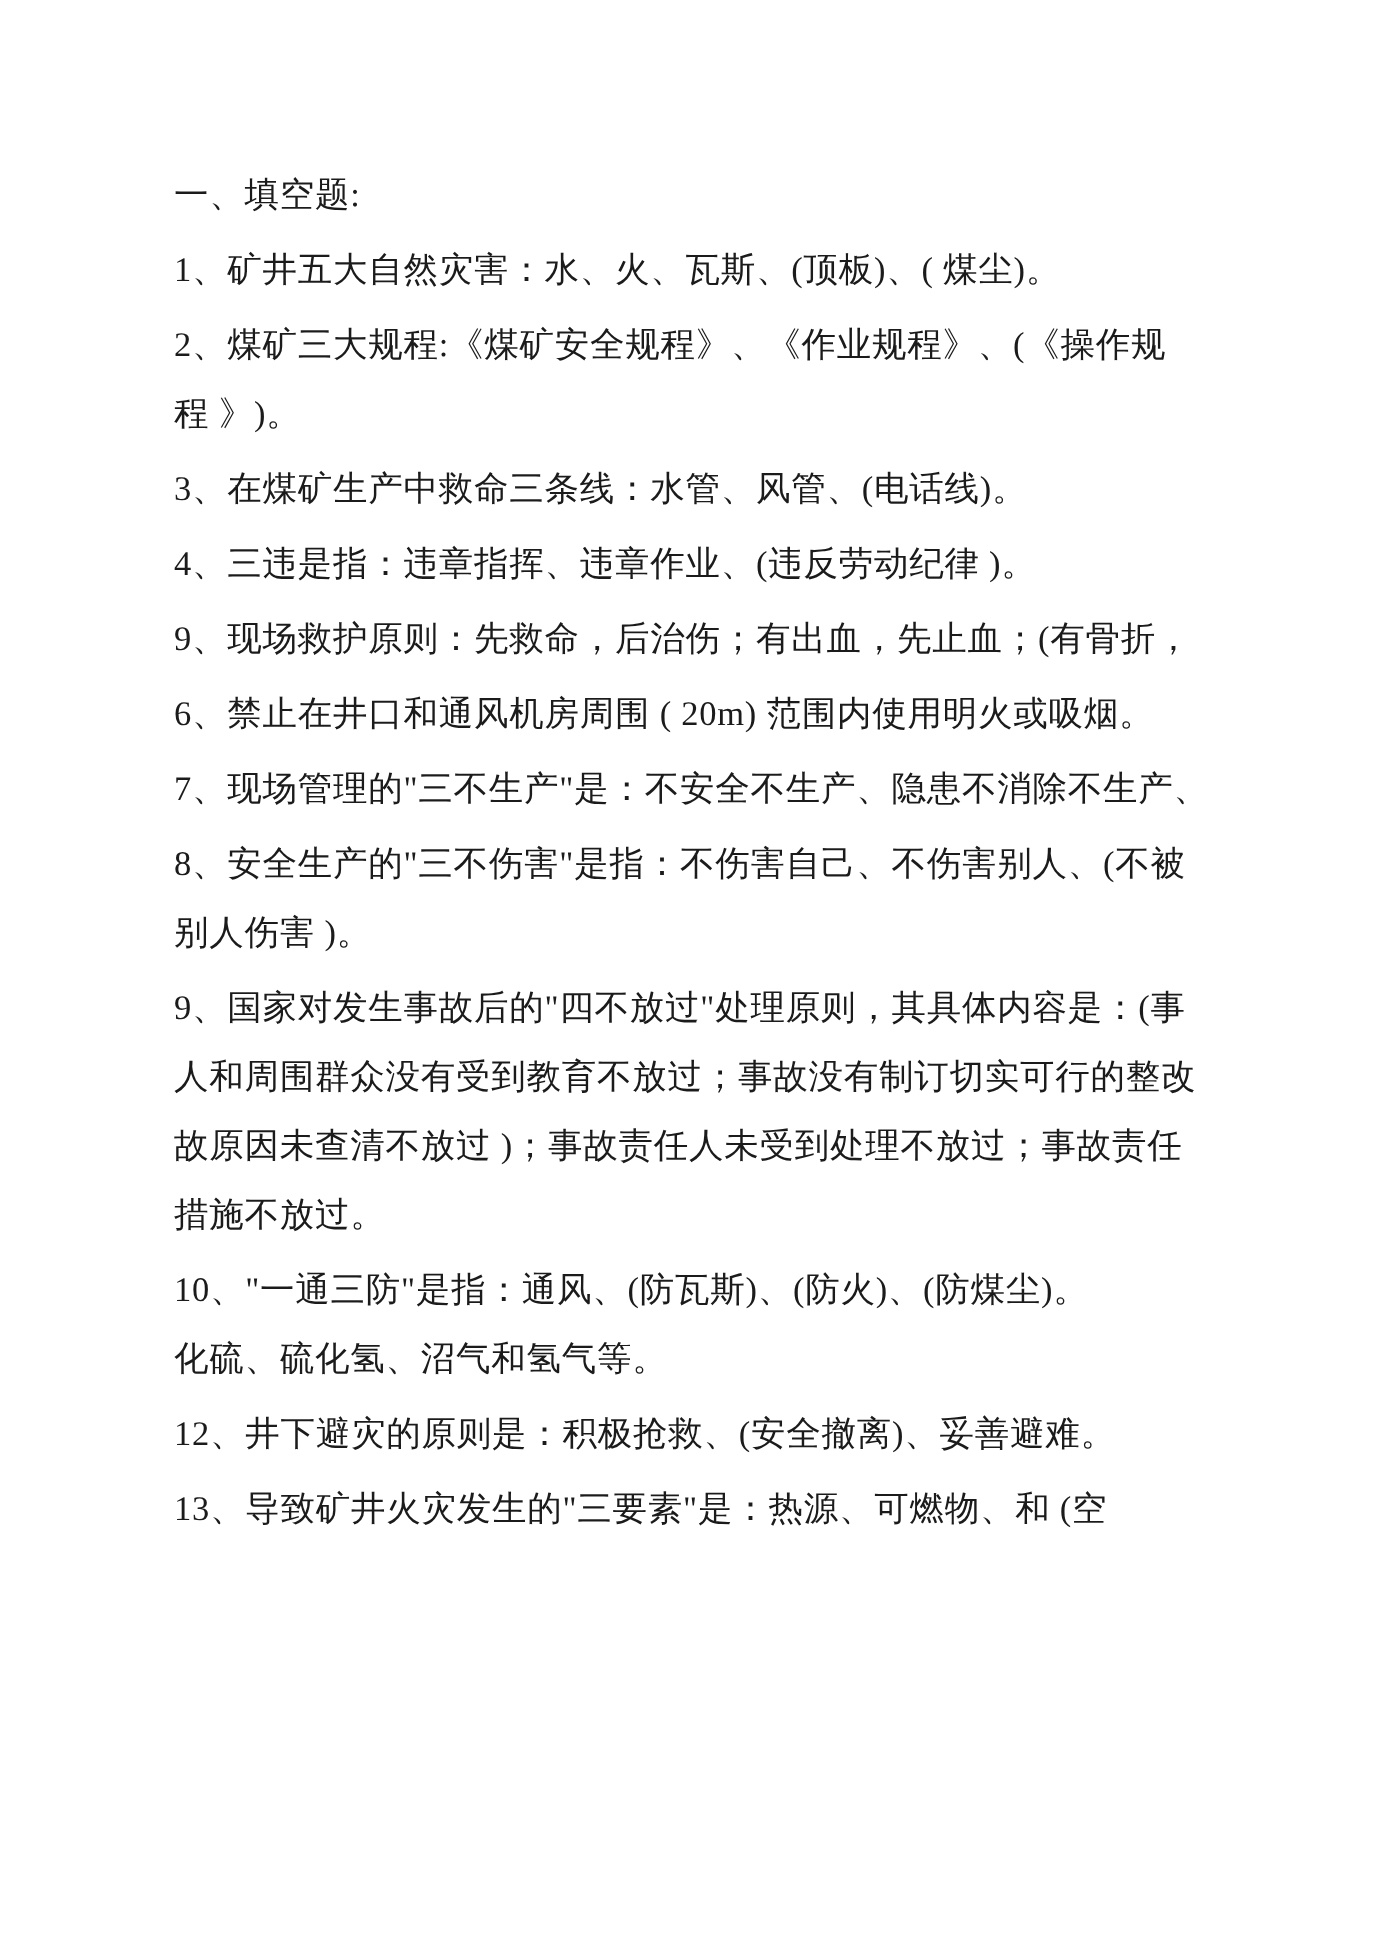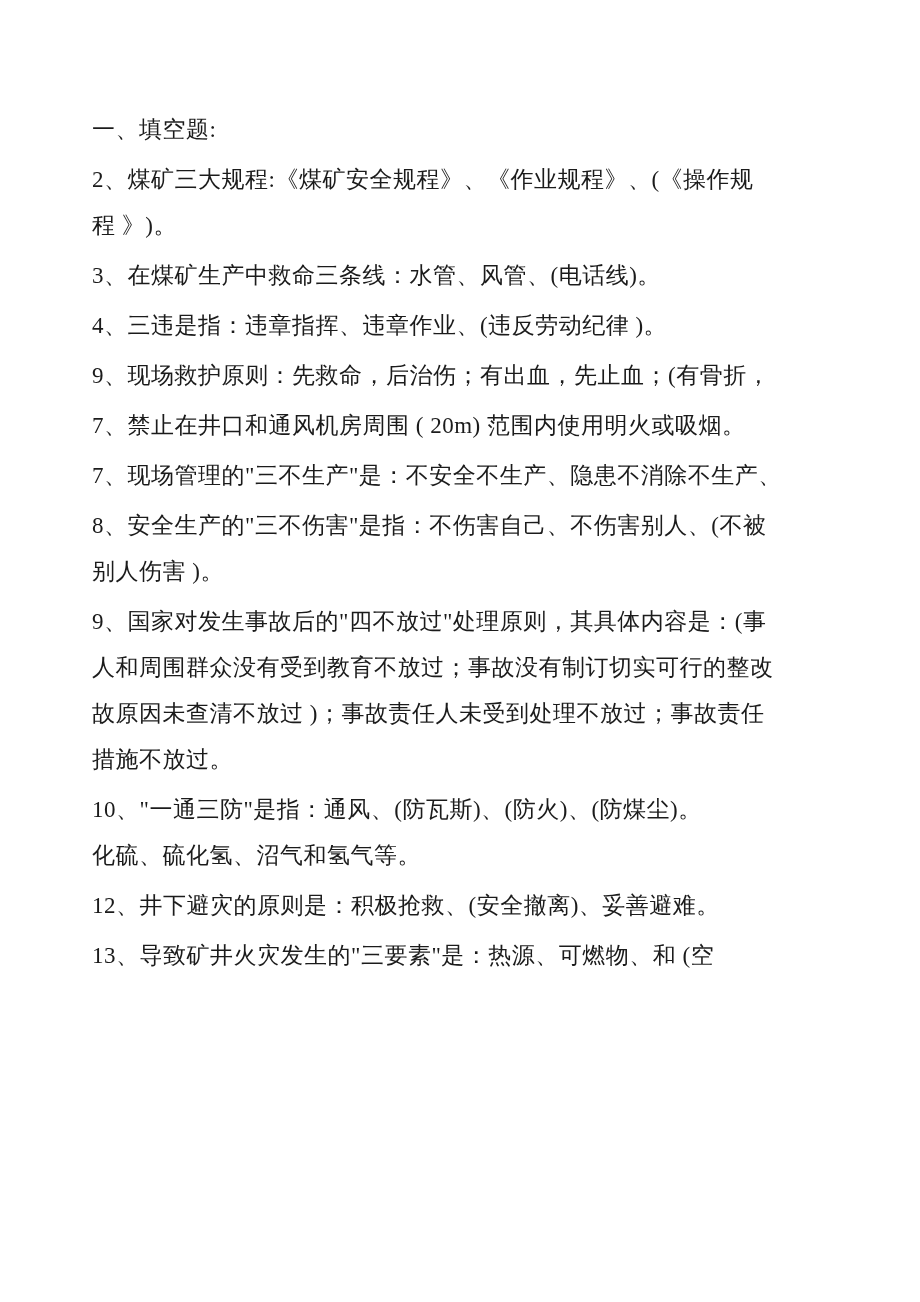--- a/index.html
+++ b/index.html
@@ -9,47 +9,48 @@
   }
   .page {
     position: relative;
     width: 920px;
     height: 1302px;
     background: #ffffff;
     overflow: hidden;
   }
   .doc {
     box-sizing: border-box;
-    padding: 107px 70px 0 92px;
+    padding: 107px 70px 0 116px;
     font-family: "Liberation Serif", "DejaVu Serif", serif;
     font-size: 23px;
     color: #1b1b1b;
   }
   .line {
     height: 46px;
     line-height: 46px;
     white-space: pre;
     letter-spacing: 0.5px;
   }
   .para {
     margin-top: 4px;
   }
 </style>
 </head>
 <body>
 
 <div class="page">
   <div class="doc">
     <div class="line">一、填空题:</div>
+    <div class="line para">1、矿井五大自然灾害：水、火、瓦斯、(顶板)、( 煤尘)。</div>
     <div class="line para">2、煤矿三大规程:《煤矿安全规程》、《作业规程》、(《操作规</div>
     <div class="line">程 》)。</div>
     <div class="line para">3、在煤矿生产中救命三条线：水管、风管、(电话线)。</div>
     <div class="line para">4、三违是指：违章指挥、违章作业、(违反劳动纪律 )。</div>
     <div class="line para">9、现场救护原则：先救命，后治伤；有出血，先止血；(有骨折，</div>
-    <div class="line para">7、禁止在井口和通风机房周围 ( 20m) 范围内使用明火或吸烟。</div>
+    <div class="line para">6、禁止在井口和通风机房周围 ( 20m) 范围内使用明火或吸烟。</div>
     <div class="line para">7、现场管理的"三不生产"是：不安全不生产、隐患不消除不生产、</div>
     <div class="line para">8、安全生产的"三不伤害"是指：不伤害自己、不伤害别人、(不被</div>
     <div class="line">别人伤害 )。</div>
     <div class="line para">9、国家对发生事故后的"四不放过"处理原则，其具体内容是：(事</div>
     <div class="line">人和周围群众没有受到教育不放过；事故没有制订切实可行的整改</div>
     <div class="line">故原因未查清不放过 )；事故责任人未受到处理不放过；事故责任</div>
     <div class="line">措施不放过。</div>
     <div class="line para">10、"一通三防"是指：通风、(防瓦斯)、(防火)、(防煤尘)。</div>
     <div class="line">化硫、硫化氢、沼气和氢气等。</div>
     <div class="line para">12、井下避灾的原则是：积极抢救、(安全撤离)、妥善避难。</div>

